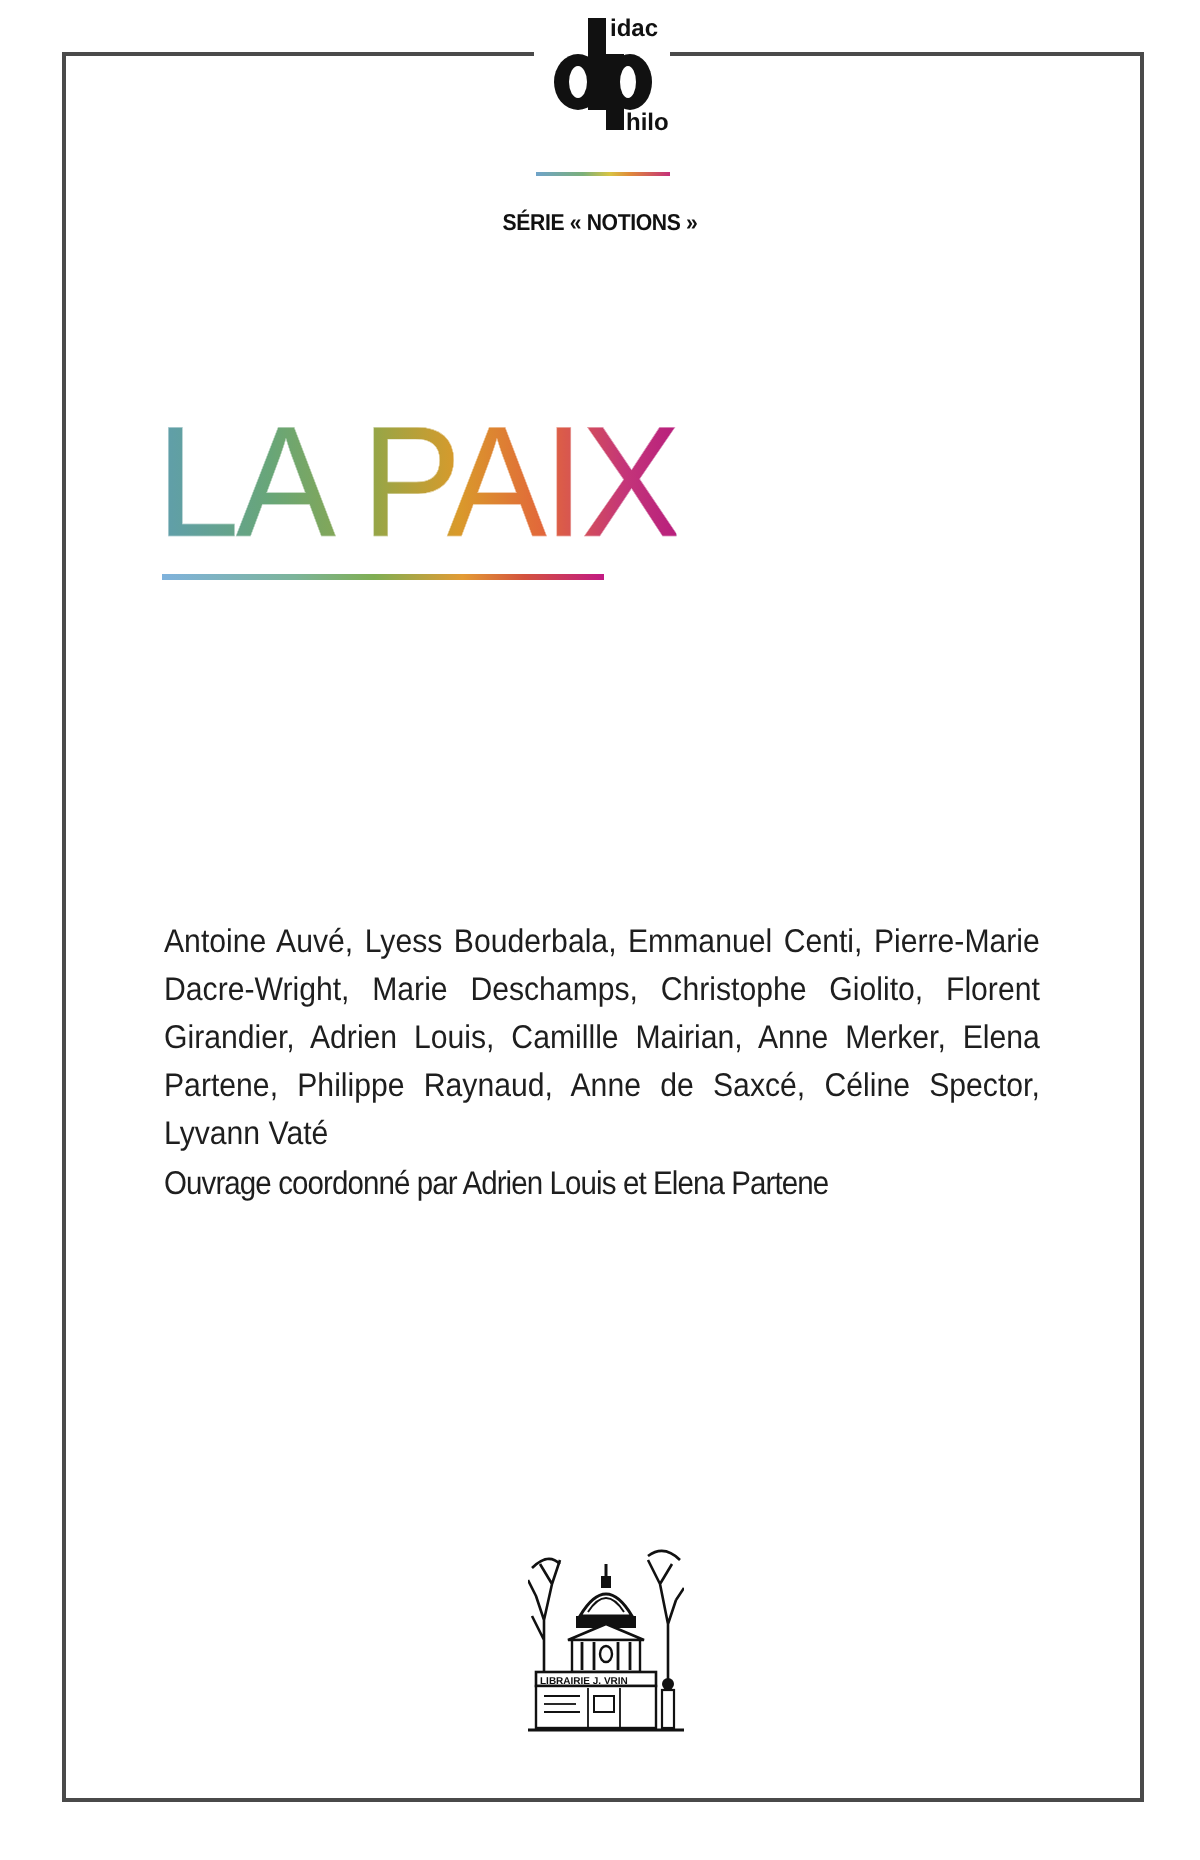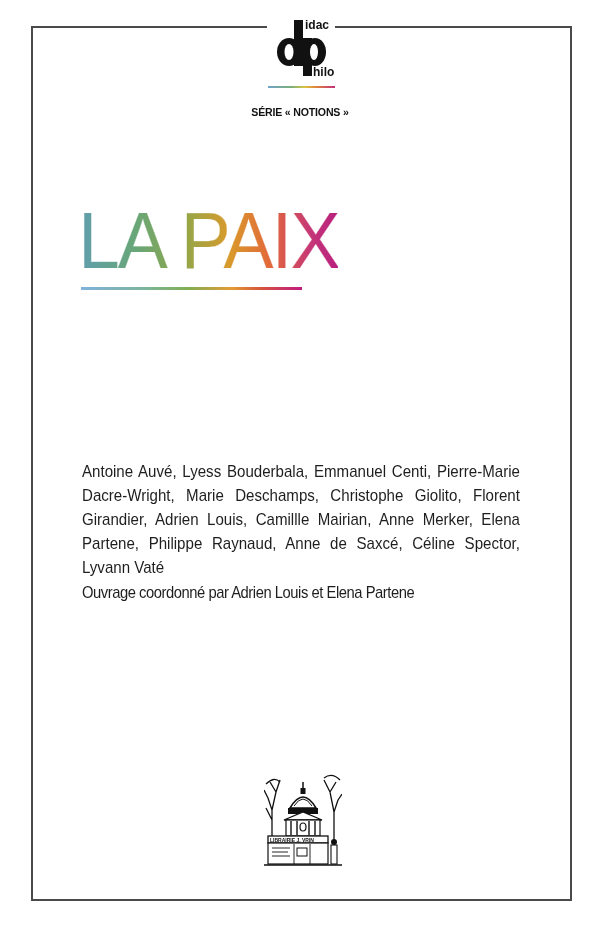--- a/index.html
+++ b/index.html
@@ -29,21 +29,21 @@
       left: 267px;
       top: 22px;
       width: 68px;
       height: 10px;
       background: #ffffff;
     }
     
     .logo {
       position: absolute;
       left: 272px;
-      top: 14px;
+      top: 3px;
       width: 64px;
       height: 64px;
     }
     .logo svg { display: block; }
     .logo-rule {
       position: absolute;
       left: 268px;
       top: 86px;
       width: 67px;
       height: 2px;

